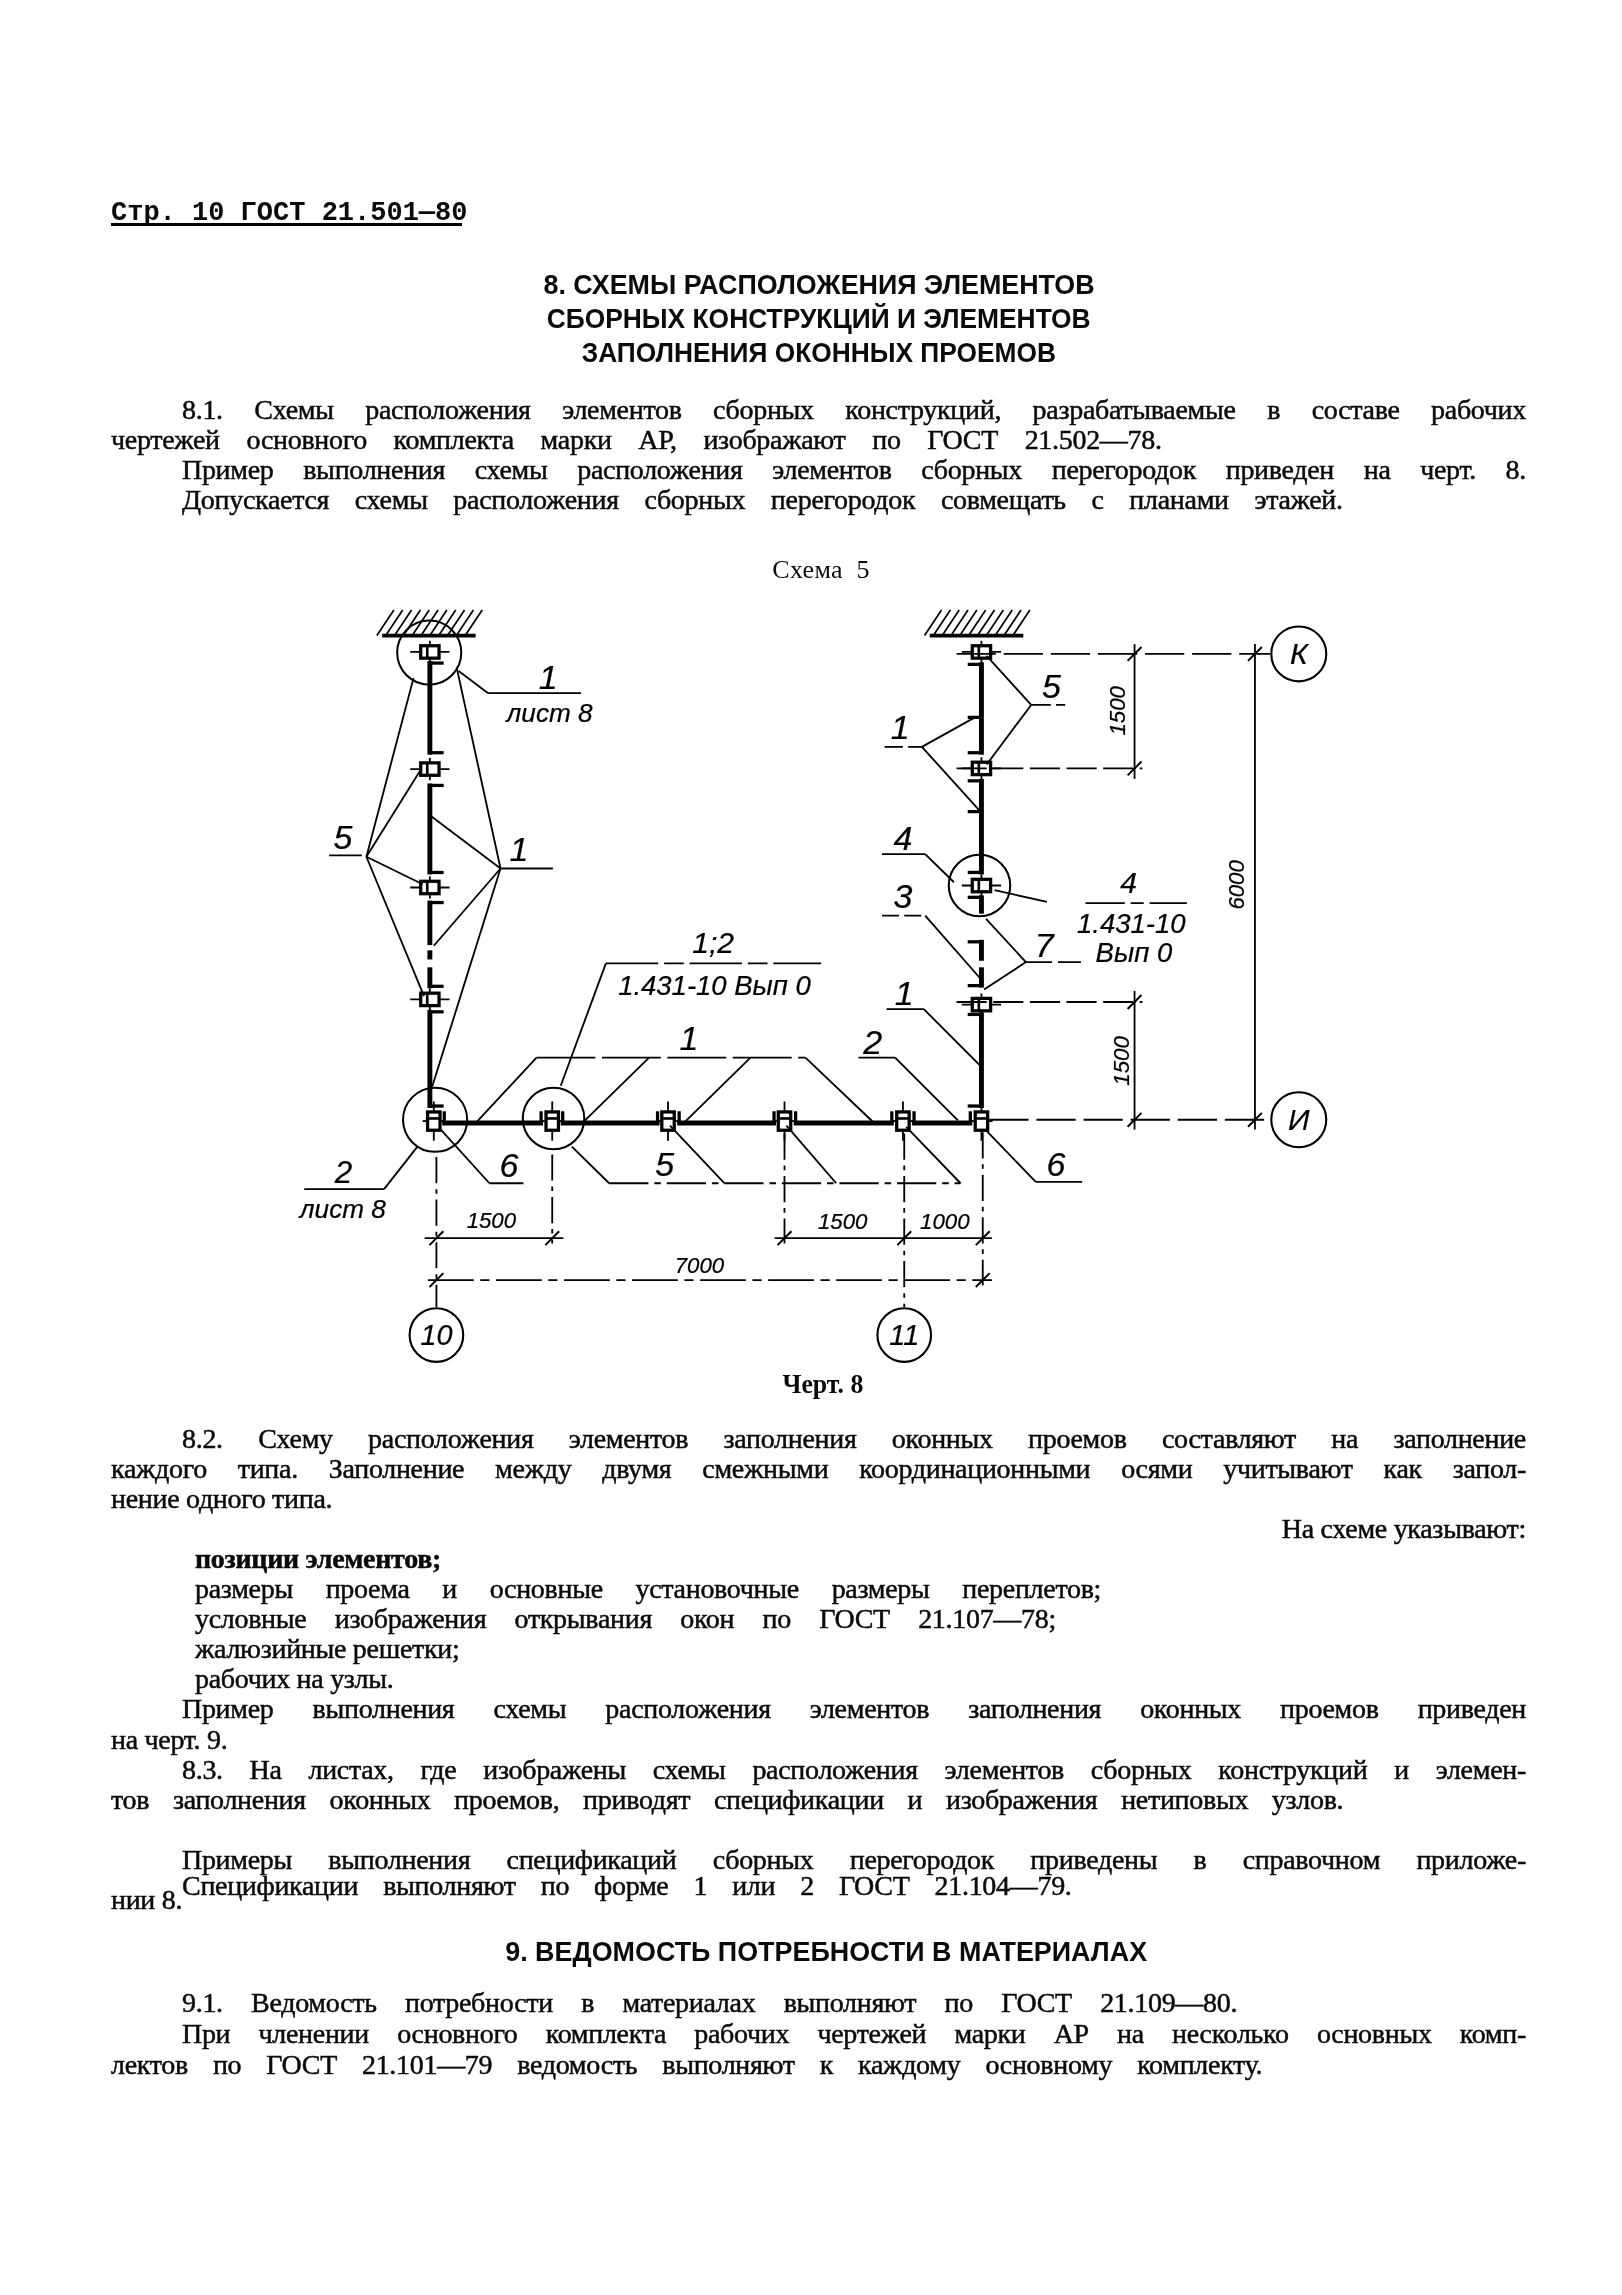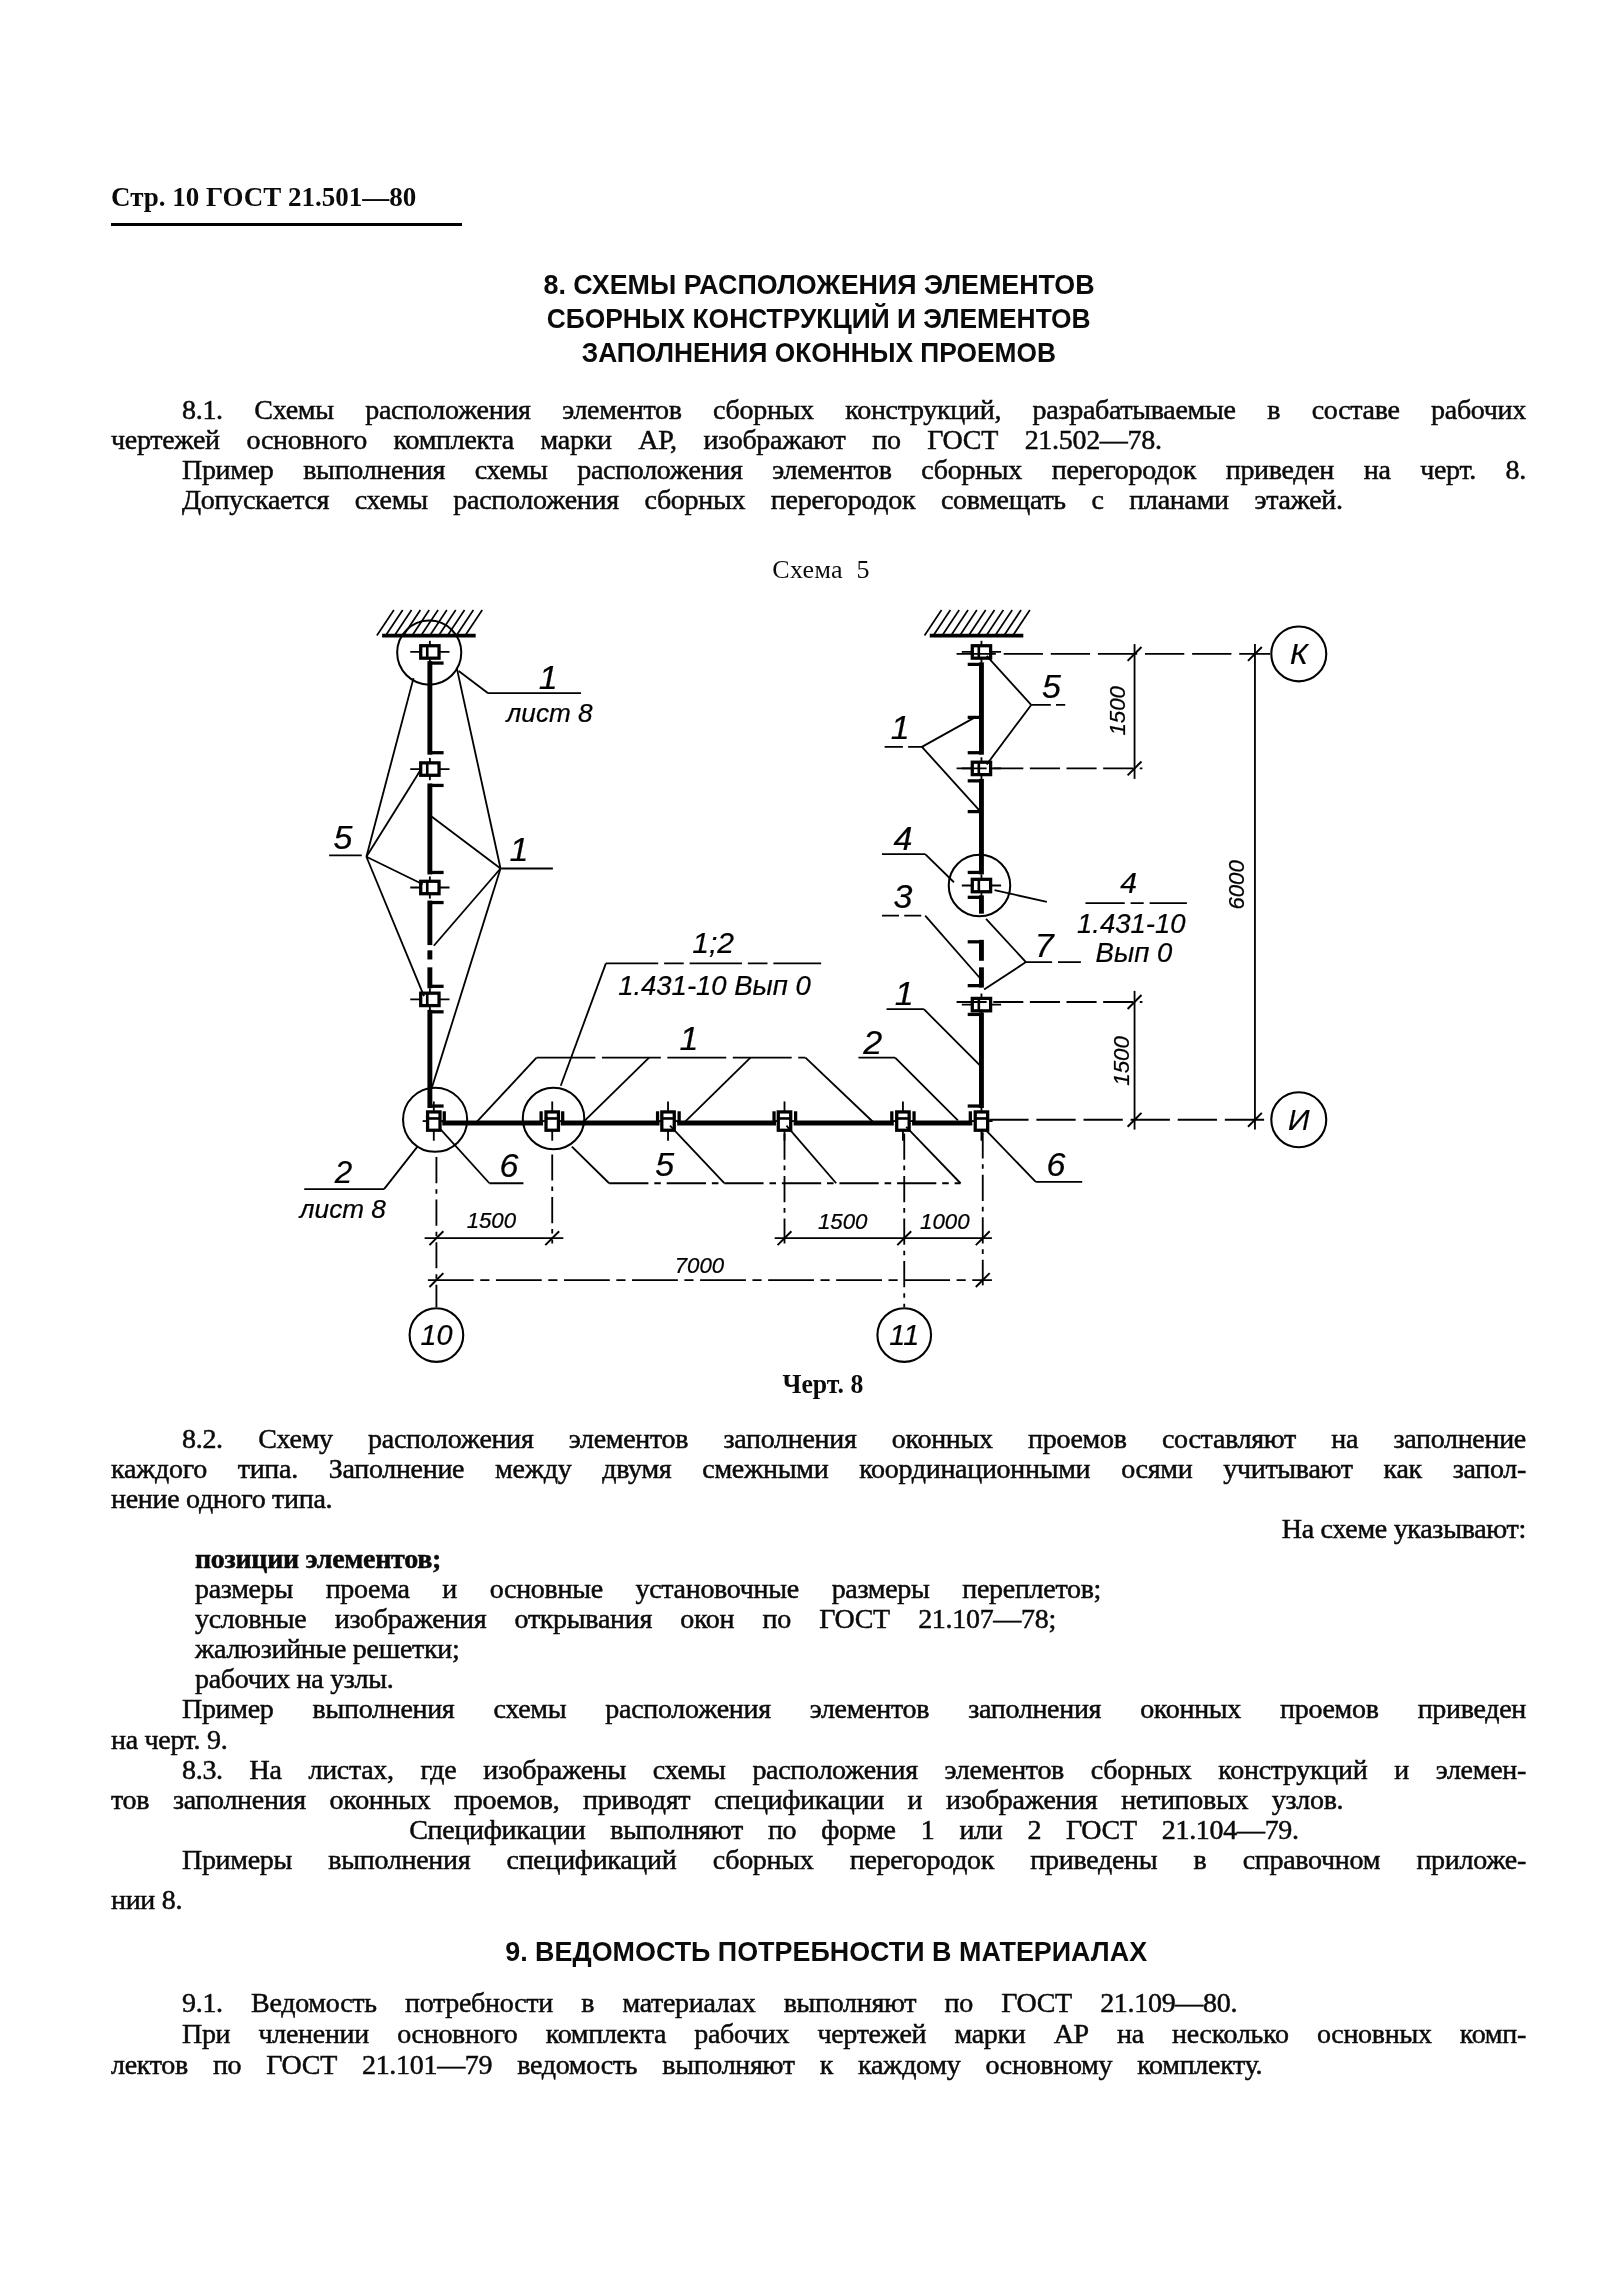--- a/index.html
+++ b/index.html
@@ -2,21 +2,21 @@
 <html style="font-size:10.5px"><head><meta charset="utf-8">
 <style>
   html,body{margin:0;padding:0;background:#fff;}
   body{width:1622px;height:2295px;position:relative;font-family:"Liberation Serif",serif;color:#0b0b0b;}
   .t{position:absolute;left:111px;width:1415px;height:31px;line-height:31px;font-size:28px;letter-spacing:-0.3px;-webkit-text-stroke:0.5px #0b0b0b;}
   .hd{position:absolute;left:0;width:1622px;text-align:center;font-family:"Liberation Sans",sans-serif;font-weight:bold;}
   .hd span{display:inline-block;white-space:nowrap;}
 </style></head>
 <body>
 
-<div style="position:absolute;left:111px;top:182px;font-family:Liberation Serif, serif;font-weight:bold;font-size:27px;white-space:nowrap"><span id="hdr" style="display:inline-block;transform-origin:left center">Стр. 10 ГОСТ 21.501—80</span></div>
+<div style="position:absolute;left:111px;top:198px;font-family:Liberation Mono, monospace;font-weight:bold;font-size:27px;white-space:nowrap"><span id="hdr" style="display:inline-block;transform-origin:left center">Стр. 10 ГОСТ 21.501—80</span></div>
 <div style="position:absolute;left:111px;top:223px;width:351px;height:3.3px;background:#000"></div>
 
 <div class="hd" style="left:7.9px;top:268px;font-size:27.5px;line-height:34px">
 <span class="sh" style="transform-origin:center;transform:scaleX(0.977)">8. СХЕМЫ РАСПОЛОЖЕНИЯ ЭЛЕМЕНТОВ</span><br>
 <span class="sh" style="transform-origin:center;transform:scaleX(0.959)">СБОРНЫХ КОНСТРУКЦИЙ И ЭЛЕМЕНТОВ</span><br>
 <span class="sh" style="transform-origin:center;transform:scaleX(0.957)">ЗАПОЛНЕНИЯ ОКОННЫХ ПРОЕМОВ</span>
 </div>
 
 <div style="position:absolute;left:0;top:555px;width:1642px;text-align:center;font-size:26px;letter-spacing:0.3px">Схема&nbsp;&nbsp;5</div>
 
@@ -279,21 +279,21 @@
 <div class="t" style="top:1513px;text-indent:71px;text-align:right;">На схеме указывают:</div>
 <div class="t" style="top:1543px;text-indent:84px;font-weight:bold;">позиции элементов;</div>
 <div class="t" style="top:1573px;text-indent:84px;word-spacing:26px;">размеры проема и основные установочные размеры переплетов;</div>
 <div class="t" style="top:1603px;text-indent:84px;word-spacing:21.6px;">условные изображения открывания окон по ГОСТ 21.107—78;</div>
 <div class="t" style="top:1633px;text-indent:84px;">жалюзийные решетки;</div>
 <div class="t" style="top:1663px;text-indent:84px;">рабочих на узлы.</div>
 <div class="t" style="top:1693px;text-indent:71px;text-align:justify;text-align-last:justify;">Пример выполнения схемы расположения элементов заполнения оконных проемов приведен</div>
 <div class="t" style="top:1724px;">на черт. 9.</div>
 <div class="t" style="top:1754px;text-indent:71px;text-align:justify;text-align-last:justify;">8.3. На листах, где изображены схемы расположения элементов сборных конструкций и элемен-</div>
 <div class="t" style="top:1784px;word-spacing:17px;">тов заполнения оконных проемов, приводят спецификации и изображения нетиповых узлов.</div>
-<div class="t" style="top:1814px;text-indent:71px;word-spacing:18.3px;text-align:center;">Спецификации выполняют по форме 1 или 2 ГОСТ 21.104—79.</div>
+<div class="t" style="top:1870px;text-indent:71px;word-spacing:18.3px;">Спецификации выполняют по форме 1 или 2 ГОСТ 21.104—79.</div>
 <div class="t" style="top:1844px;text-indent:71px;text-align:justify;text-align-last:justify;">Примеры выполнения спецификаций сборных перегородок приведены в справочном приложе-</div>
 <div class="t" style="top:1874px;margin-top:10px;">нии 8.</div>
 <div class="t" style="top:1987px;text-indent:71px;word-spacing:21.6px;">9.1. Ведомость потребности в материалах выполняют по ГОСТ 21.109—80.</div>
 <div class="t" style="top:2018px;text-indent:71px;text-align:justify;text-align-last:justify;">При членении основного комплекта рабочих чертежей марки АР на несколько основных комп-</div>
 <div class="t" style="top:2049px;word-spacing:18.3px;">лектов по ГОСТ 21.101—79 ведомость выполняют к каждому основному комплекту.</div>
 
 <div class="hd" style="left:15px;top:1936px;font-size:27.5px"><span class="sh" style="transform-origin:center;transform:scaleX(0.978)">9. ВЕДОМОСТЬ ПОТРЕБНОСТИ В МАТЕРИАЛАХ</span></div>
 
 
 </body></html>

